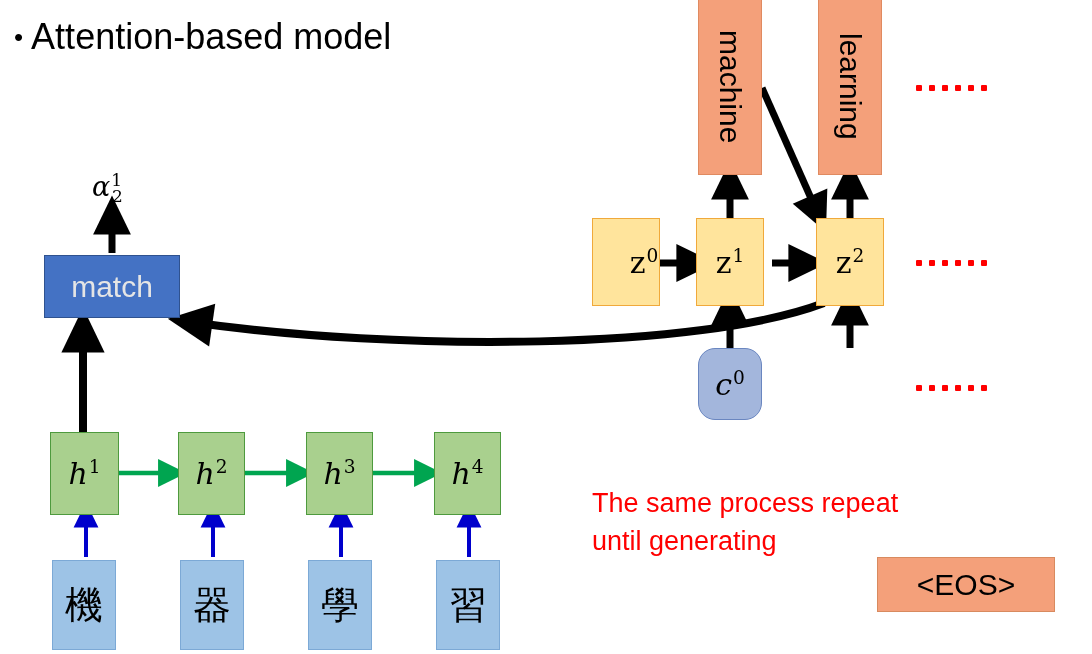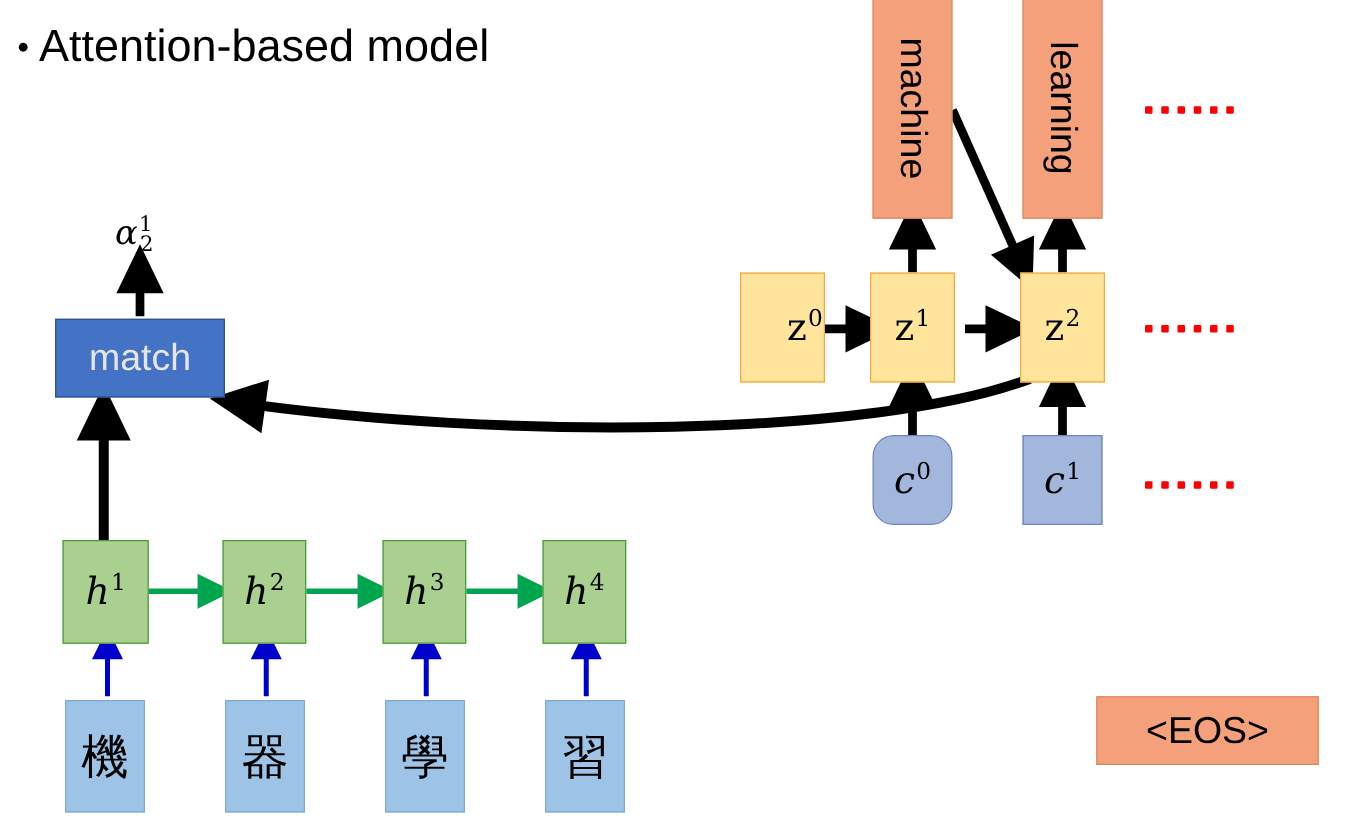--- a/index.html
+++ b/index.html
@@ -287,23 +287,20 @@
   <div class="box z-box" style="left:696px; top:218px; width:68px; height:88px;">
     <span><span>z</span><span class="msup">1</span></span>
   </div>
   <div class="box z-box" style="left:816px; top:218px; width:68px; height:88px;">
     <span><span>z</span><span class="msup">2</span></span>
   </div>
 
   <div class="box c-box" style="left:698px; top:348px; width:64px; height:72px;border-radius:17px;">
     <span><span>c</span><span class="msup">0</span></span>
   </div>
-  <div class="box c-box" style="left:818px; top:348px; width:64px; height:72px;">
-    <span><span>c</span><span class="msup">1</span></span>
-  </div>
 
   <div class="box word-box" style="left:698px; top:-2px; width:64px; height:177px;">
     <span class="vtext">machine</span>
   </div>
   <div class="box word-box" style="left:818px; top:-2px; width:64px; height:177px;">
     <span class="vtext">learning</span>
   </div>
 
   <div class="box eos-box" style="left:877px; top:557px; width:178px; height:55px;">
     <span>&lt;EOS&gt;</span>
@@ -327,14 +324,16 @@
   </div>
   <div class="ellipsis" style="left:916px; top:385px;">
     <i></i>
       <i></i>
       <i></i>
       <i></i>
       <i></i>
       <i></i>
   </div>
 
+  <div class="note-red" style="left:592px; top:484px; width:420px;">The same process repeat
+until generating</div>
 
 </div>
 
 </body></html>

